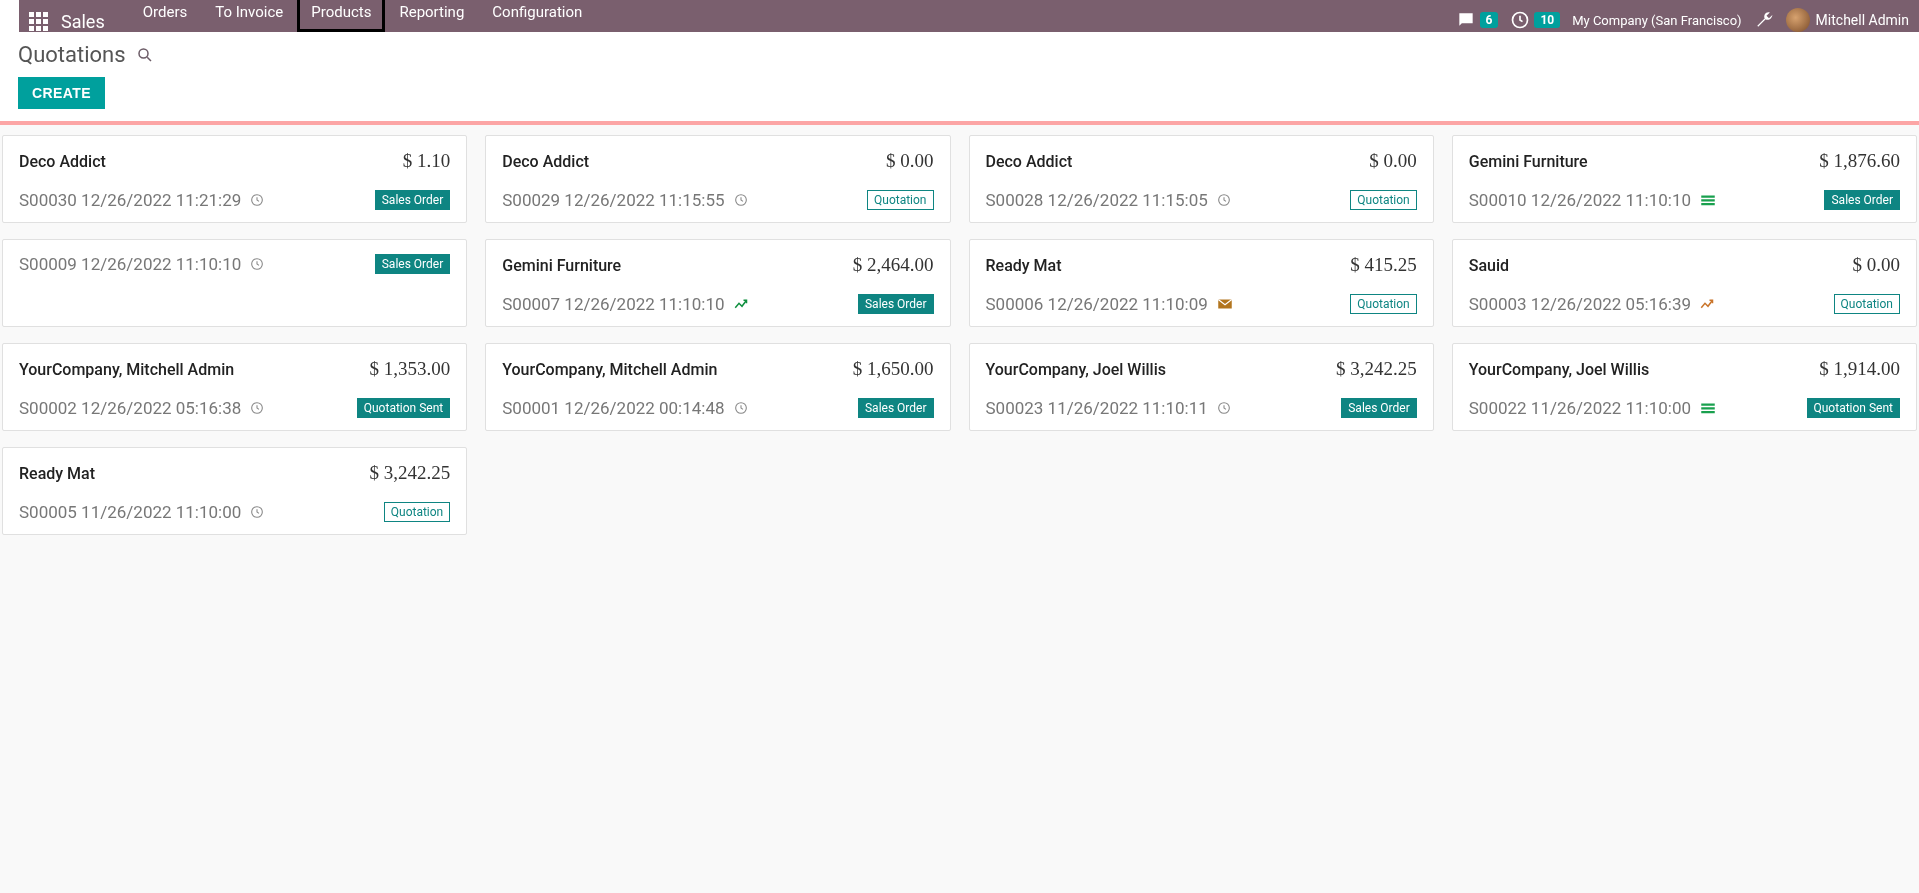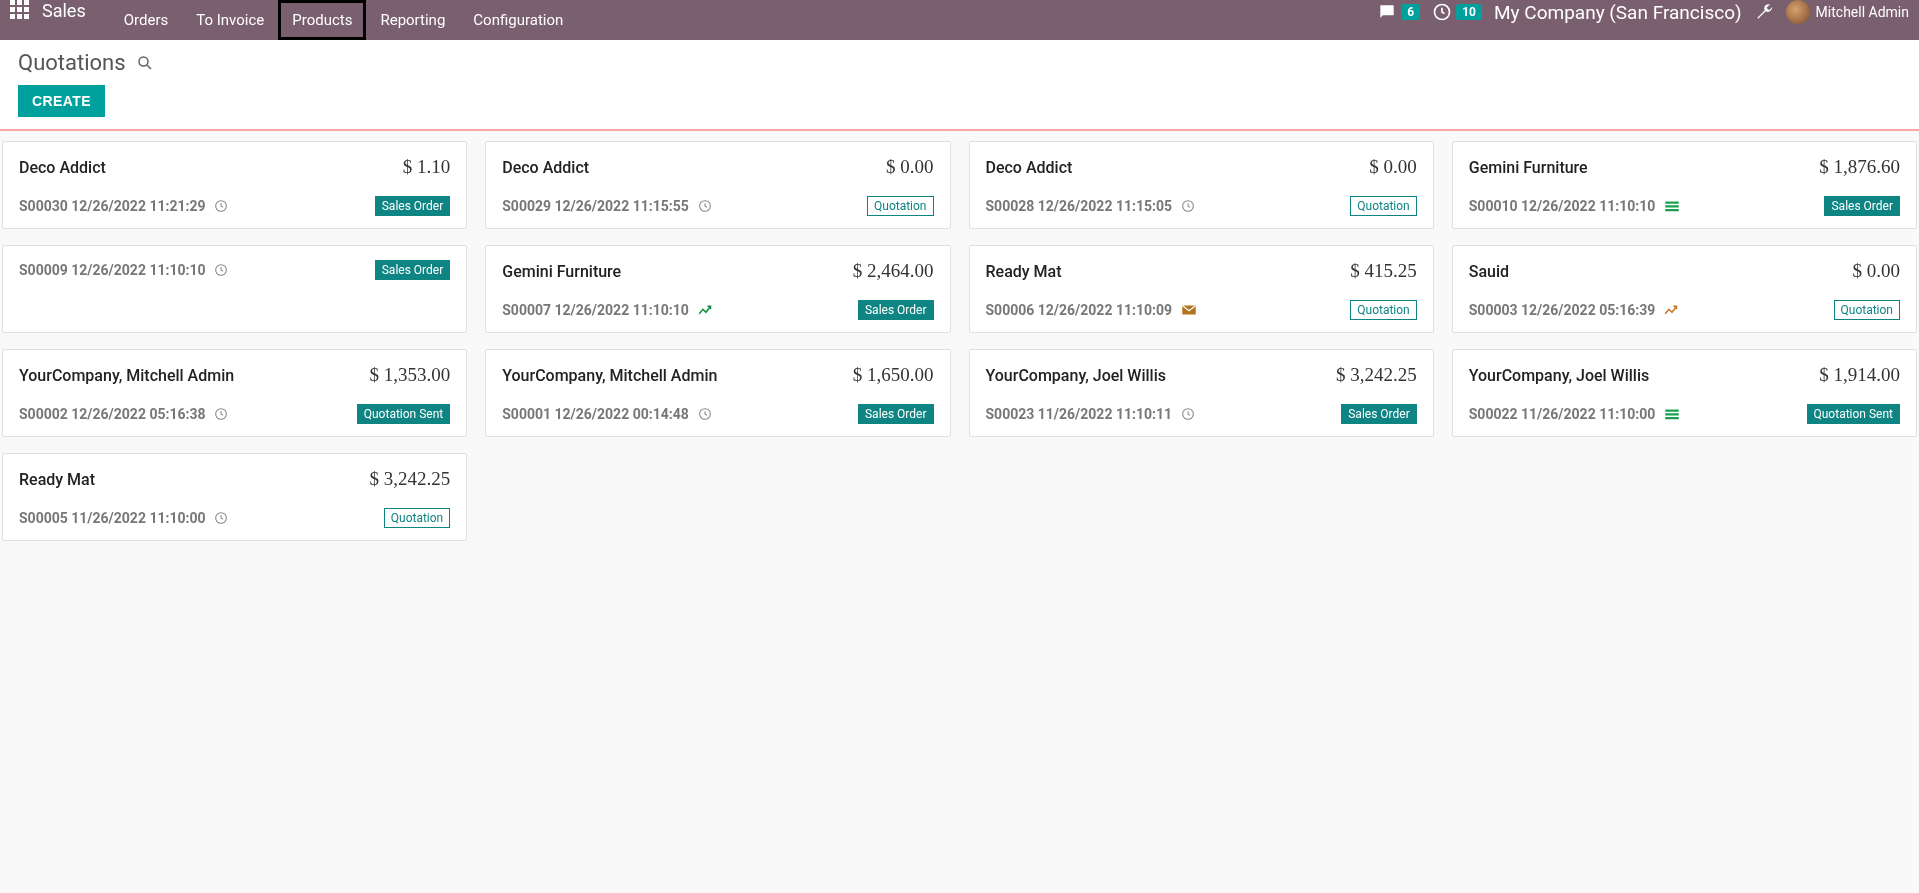--- a/index.html
+++ b/index.html
@@ -1,55 +1,55 @@
 <!DOCTYPE html>
 <html><head>
 <meta charset="utf-8">
 <style>
 * { box-sizing: border-box; margin: 0; padding: 0; }
 body { font-family: -apple-system, BlinkMacSystemFont, "Segoe UI", Roboto, "Helvetica Neue", Arial, sans-serif; font-size: 14px; background: #ffffff; width: 1919px; height: 893px; overflow: hidden; display: flex; flex-direction: column; }
 
 
-.topbar { background: #7a5f6e; height: 40px; display: flex; align-items: flex-start; color: #fff; padding: 0 10px; }
+.topbar { background: #7a5f6e; height: 32px; display: flex; align-items: flex-end; color: #fff; padding: 0 10px; margin-left: 19px; }
 .apps-icon { width: 20px; height: 20px; display: grid; grid-template-columns: repeat(3, 5px); grid-template-rows: repeat(3, 5px); gap: 2px; margin-right: 12px; cursor:pointer; }
 .apps-icon span { background: #fff; width: 5px; height: 5px; }
 .brand { font-size: 18px; font-weight: 400; margin-right: 24px; }
 .nav-item { color: #ffffff; padding: 8px 14px; height: 40px; display: flex; align-items: center; cursor: pointer; font-size: 15px; }
 .nav-item.highlighted { outline: 3px solid #000; outline-offset: -3px; }
 .topbar-right { margin-left: auto; display: flex; align-items: center; gap: 12px; }
 .badge-chat, .badge-clock { display: flex; align-items: center; gap: 4px; cursor:pointer; }
 .badge-num { background: #00a09d; color:#fff; padding: 0 6px; border-radius: 3px; font-size: 12px; font-weight: bold; line-height: 16px; }
-.company { font-size: 19px; cursor:pointer; }
+.company { font-size: 13px; cursor:pointer; }
 .tool-icon { width:20px; height:20px; cursor:pointer; fill:#fff; }
 .avatar { width: 24px; height: 24px; border-radius: 50%; background: radial-gradient(circle at 40% 40%, #d7a26f, #7a4b28); display:inline-block; }
 .user-block { display:flex; align-items:center; gap:6px; cursor:pointer; }
 
 
 .page-header { display:flex; align-items:center; padding: 10px 18px 0 18px; }
 .page-title { font-size: 22px; color:#555; font-weight: 400; }
 .hdr-search { margin-left: 10px; color:#6b5b66; cursor:pointer; }
 
 
-.control-row { display:flex; align-items:center; padding: 10px 18px 12px 18px; border-bottom: 2px solid #fca5a5; }
+.control-row { display:flex; align-items:center; padding: 10px 18px 12px 18px; border-bottom: 4px solid #fca5a5; }
 .create-btn { background:#00a09d; color:#fff; padding: 8px 14px; border:none; font-size:14px; font-weight:bold; letter-spacing: 0.4px; cursor:pointer; }
 .pager { margin-left:auto; display:flex; align-items:center; gap:10px; color:#666; }
 .pager .chev { font-size: 18px; color:#bdbdbd; cursor:pointer; }
 .view-switch { margin-left: auto; width:48px; height:46px; display:flex; align-items:center; justify-content:center; outline: 3px solid #000; cursor:pointer; }
 .view-switch svg { width:24px; height:24px; fill:#6b5b66; }
 .right-block { display:flex; align-items:center; gap:40px; margin-left:auto; padding-right: 0px;}
 
 
 .kanban-wrap { padding: 10px 2px; background:#f9f9f9; flex:1; }
 .kanban-grid { display:grid; grid-template-columns: repeat(4, 1fr); gap: 16px 18px; }
 .card { background:#fff; border:1px solid #e0e0e0; border-radius:2px; padding: 14px 16px 12px 16px; cursor:pointer; }
 .card-row1 { display:flex; justify-content: space-between; align-items: baseline; margin-bottom: 18px; }
 .card-title { font-size:16px; color:#222; font-weight:500; }
 .card-amount { font-size:19px; color:#333;font-family:Liberation Serif, serif; }
 .card-row2 { display:flex; align-items:center; gap:8px; }
-.card-meta { color:#777; font-size:14px;font-weight:bold; }
+.card-meta { color:#777; font-size:17px; }
 .meta-icon { color:#888; width:16px; height:16px; display:inline-flex; }
 .card-status { margin-left:auto; font-size:12px; padding: 2px 6px; border:1px solid; white-space: nowrap; }
 .status-salesorder { background:#0e8582; color:#fff; border-color:#0e8582; }
 .status-quotation { background:#fff; color:#0e8582; border-color:#0e8582; }
 .status-quotationsent { background:#0e8582; color:#fff; border-color:#0e8582; }
 .extra-icon { width:18px; height:18px; }
 .icon-chart { stroke:#0e8f3e; fill:none; stroke-width:2; }
 .icon-chart-orange { stroke:#c9742a; fill:none; stroke-width:2; }
 .icon-mail { fill:#b2751e; }
 .icon-bars { fill:#19a04e; }

